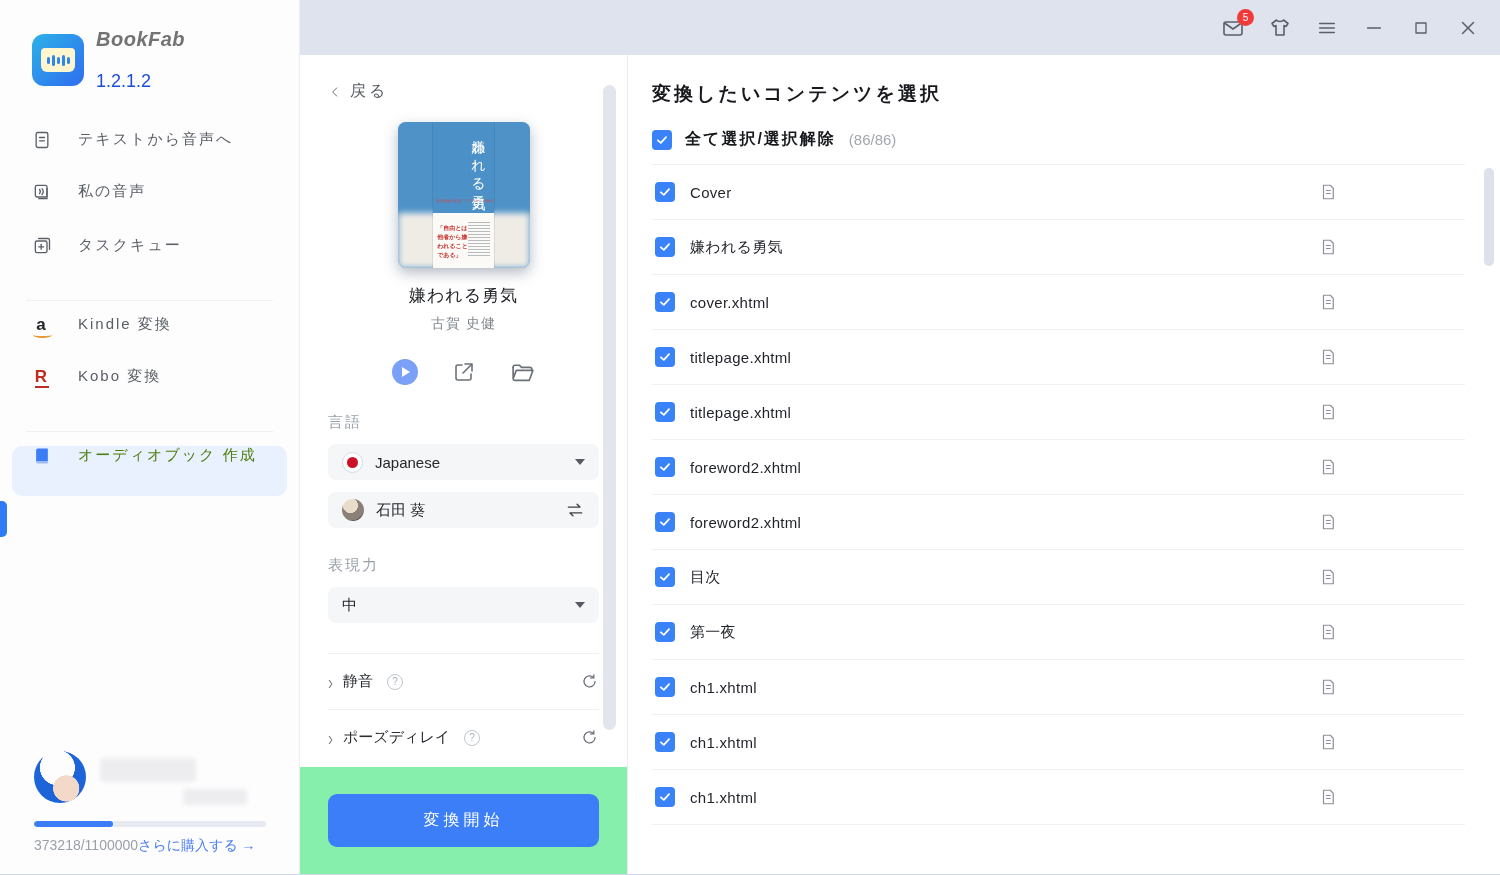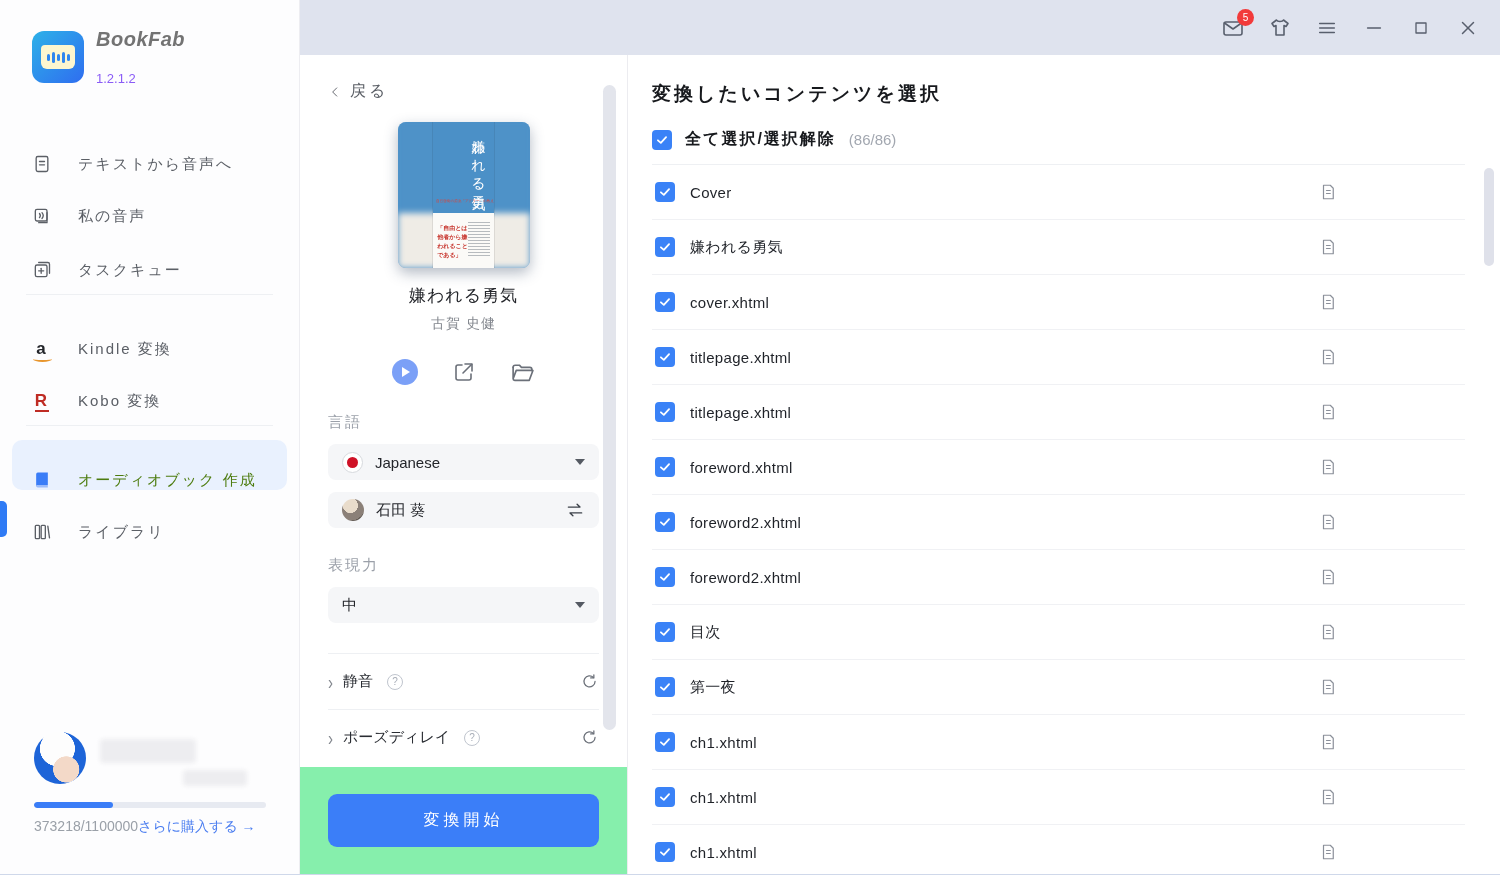--- a/index.html
+++ b/index.html
@@ -8,35 +8,35 @@
   .window { width:1500px; height:875px; display:flex; position:relative; border-bottom:1px solid #cfd8ea; }
 
   
   .sidebar { width:300px; min-width:300px; background:#fdfdfe; border-right:1px solid #ededf1; position:relative; padding-top:28px; }
   .logo-row { display:flex; align-items:center; gap:12px; padding:0 0 0 32px; margin-bottom:38px; }
   .logo-badge { width:52px; height:52px; border-radius:12px; background:linear-gradient(135deg,#2db1e8,#2f6df0); display:flex; align-items:center; justify-content:center; }
   .logo-book { width:34px; height:24px; background:#fdf6cf; border-radius:4px 4px 6px 6px; position:relative; display:flex; align-items:center; justify-content:center; gap:2px; }
   .logo-book i { width:3px; background:#2f86ef; border-radius:2px; display:block; }
   .logo-book i:nth-child(1){height:7px;} .logo-book i:nth-child(2){height:11px;} .logo-book i:nth-child(3){height:7px;} .logo-book i:nth-child(4){height:11px;} .logo-book i:nth-child(5){height:7px;}
   .logo-text b { display:block; font-size:20px; font-weight:bold; font-style:italic; color:#737373; letter-spacing:.5px; }
-  .logo-text span { display:block; font-size:13px; color:#8b5cf6; margin-top:20px; }
+  .logo-text span { display:block; font-size:18px; color:#1d4ed8; margin-top:20px; }
 
   .nav { padding:0 12px; }
-  .nav-item { display:flex; align-items:flex-end; gap:26px; height:50px; padding:0 0 0 20px; border-radius:10px; font-size:15px; color:#5b5f66; letter-spacing:2px; cursor:default; }
+  .nav-item { display:flex; align-items:flex-start; gap:26px; height:50px; padding:0 0 0 20px; border-radius:10px; font-size:15px; color:#5b5f66; letter-spacing:2px; cursor:default; }
   .nav-item svg { flex:0 0 auto; }
   .nav-gap { height:2px; }
   .divider { height:1px; background:#eef0f3; margin:14px 14px; }
   .brand-glyph { width:20px; text-align:center; font-weight:bold; font-size:17px; position:relative; }
   .amazon-a { color:#23252a; }
   .amazon-a .swoosh { position:absolute; left:1px; right:0; bottom:-3px; height:6px; border:solid #e8962e; border-width:0 0 2px 0; border-radius:50%; }
   .kobo-r { color:#bf2c24; border-bottom:2px solid #bf2c24; padding-bottom:0px; }
   .nav-item.selected { background:#e9f1fe; color:#4d7c0f; position:relative; }
   .sel-indicator { position:absolute; left:0; top:501px; width:7px; height:36px; background:#2f7bf5; border-radius:0 5px 5px 0; }
 
-  .user-area { position:absolute; left:0; bottom:0; width:100%; padding:0 34px 38px 34px; }
+  .user-area { position:absolute; left:0; bottom:0; width:100%; padding:0 34px 19px 34px; }
   .avatar { width:52px; height:52px; border-radius:50%; background:radial-gradient(circle at 62% 72%, #f3d9c8 0 26%, transparent 27%), radial-gradient(circle at 45% 32%, #fdfdfd 0 38%, transparent 39%), #1d64d8; position:relative; overflow:hidden; }
   .user-top { display:flex; align-items:center; gap:14px; margin-bottom:18px; position:relative; }
   .blur-box { background:#ededf0; border-radius:4px; filter:blur(2px); }
   .blur-name { width:96px; height:24px; margin-top:-14px; }
   .blur-sub { position:absolute; right:18px; bottom:-2px; width:64px; height:16px; }
   .progress-track { width:232px; height:6px; border-radius:3px; background:#e7eaf1; overflow:hidden; margin-bottom:10px; }
   .progress-fill { height:100%; background:#3a7df7; border-radius:3px; }
   .usage-line { font-size:14px; }
   .usage-num { color:#9aa0a8; }
   .usage-link { color:#4a7df0; }
@@ -165,28 +165,20 @@
       <div class="divider"></div>
 
       <div class="nav-item selected">
         <svg width="20" height="20" viewBox="0 0 24 24">
             <path d="M5 5 a2 2 0 0 1 2-2 h12 v15 h-12 a2 2 0 0 0-2 2 Z" fill="#3a7df7"></path>
             <path d="M5 20 a2 2 0 0 1 2-2 h12 v3 h-12 a2 2 0 0 1-2-2 Z" fill="#9cbcfa"></path>
           </svg>
         <span>オーディオブック 作成</span>
       </div>
       <div class="nav-gap"></div>
-      <div class="nav-item">
-        <svg class="stroke" width="20" height="20" viewBox="0 0 24 24">
-            <rect x="4" y="4" width="5" height="16" rx="1"></rect>
-            <rect x="11" y="4" width="5" height="16" rx="1"></rect>
-            <line x1="19" y1="5" x2="21" y2="19"></line>
-          </svg>
-        <span>ライブラリ</span>
-      </div>
     </nav>
 
     <div class="sel-indicator"></div>
 
     <div class="user-area">
       <div class="user-top">
         <div class="avatar"></div>
         <div class="blur-box blur-name"></div>
         <div class="blur-box blur-sub"></div>
       </div>
@@ -416,35 +408,20 @@
                   <line x1="10" y1="14" x2="15" y2="14"></line>
                 </svg>
               </span>
             </div>
             <div class="row">
               <span class="cb">
                 <svg class="stroke" width="14" height="14" viewBox="0 0 24 24" color="#fff">
                   <path d="M5 12.5 L10 17 L19 7" stroke-width="3"></path>
                 </svg>
               </span>
-              <span class="row-label">foreword.xhtml</span>
-              <span class="doc-icon">
-                <svg class="stroke" width="18" height="18" viewBox="0 0 24 24">
-                  <path d="M6 3 h9 l4 4 v14 h-13 Z"></path>
-                  <line x1="10" y1="10" x2="15" y2="10"></line>
-                  <line x1="10" y1="14" x2="15" y2="14"></line>
-                </svg>
-              </span>
-            </div>
-            <div class="row">
-              <span class="cb">
-                <svg class="stroke" width="14" height="14" viewBox="0 0 24 24" color="#fff">
-                  <path d="M5 12.5 L10 17 L19 7" stroke-width="3"></path>
-                </svg>
-              </span>
               <span class="row-label">foreword2.xhtml</span>
               <span class="doc-icon">
                 <svg class="stroke" width="18" height="18" viewBox="0 0 24 24">
                   <path d="M6 3 h9 l4 4 v14 h-13 Z"></path>
                   <line x1="10" y1="10" x2="15" y2="10"></line>
                   <line x1="10" y1="14" x2="15" y2="14"></line>
                 </svg>
               </span>
             </div>
             <div class="row">

